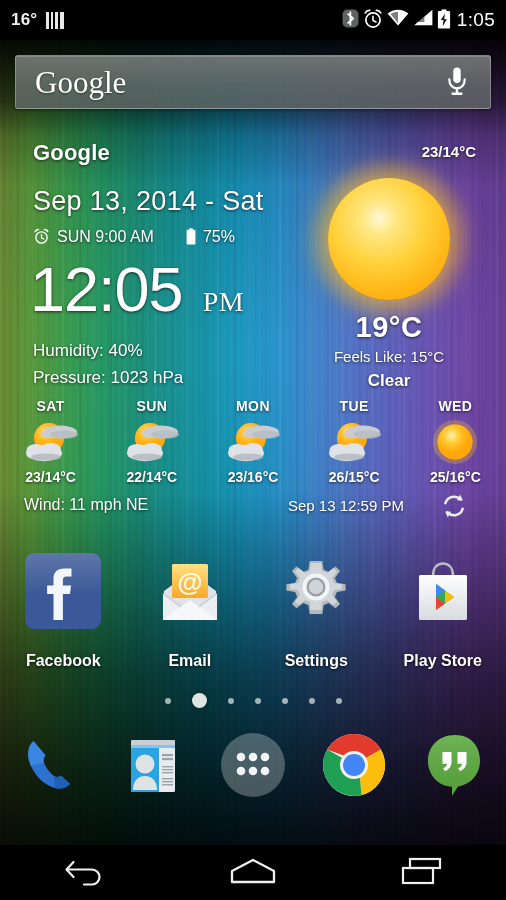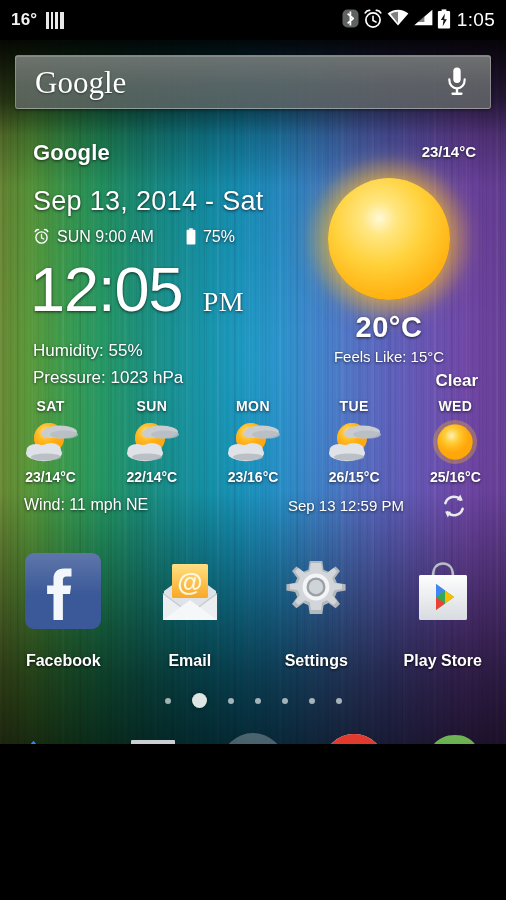--- a/index.html
+++ b/index.html
@@ -1,19 +1,19 @@
 <!DOCTYPE html>
 <html><head>
 <meta charset="utf-8">
 <style>
   * { margin:0; padding:0; box-sizing:border-box; }
   html,body { width:506px; height:900px; overflow:hidden; background:#000;
     font-family:"Liberation Sans", sans-serif; -webkit-font-smoothing:antialiased; }
 
-  #screen { position:relative; width:506px; height:744px; overflow:hidden; background:#05070a; }
+  #screen { position:relative; width:506px; height:900px; overflow:hidden; background:#05070a; }
 
   
   .wall { position:absolute; left:0; top:0; width:506px; height:845px; }
   .wall-base {
     position:absolute; inset:0;
     background:
       linear-gradient(90deg,
         #6d8f33 0%, #5aa03a 6%, #38a04e 13%, #1f9a62 20%,
         #159078 27%, #0f8f92 34%, #0c90a8 41%, #1192bd 48%,
         #1f8ec9 55%, #3a7fcb 63%, #4f6fc6 70%, #5a5fc0 77%,
@@ -95,21 +95,21 @@
   .w-sun { position:absolute; left:328px; top:60px; width:122px; height:122px; }
   .sun-rays { position:absolute; left:-22px; top:-22px; width:166px; height:166px;
     background:radial-gradient(circle, rgba(255,214,60,.85) 0%, rgba(255,200,40,.45) 34%, rgba(255,190,30,0.12) 56%, rgba(255,190,30,0) 72%);
     filter:blur(1px); }
   .sun-core { position:absolute; left:0; top:0; width:122px; height:122px; border-radius:50%;
     background:radial-gradient(circle at 42% 33%, #fff9d8 0%, #ffe680 16%, #ffd23c 42%, #ffb515 70%, #ff9d05 100%);
     box-shadow:0 0 26px 9px rgba(255,190,40,.62); }
   .w-temp { position:absolute; left:328px; top:193px; width:122px; text-align:center;
     font-size:29px; font-weight:700; letter-spacing:.5px; }
   .w-feels { position:absolute; left:300px; top:230px; width:178px; text-align:center; font-size:15px; font-weight:300; }
-  .w-cond { position:absolute; left:300px; top:253px; width:178px; text-align:right; font-size:17px; font-weight:700; }
+  .w-cond { position:absolute; left:300px; top:253px; width:178px; text-align:center; font-size:17px; font-weight:700; }
 
   
   .forecast { position:absolute; left:0; top:280px; width:506px; display:flex; }
   .fc { flex:1; text-align:center; }
   .fc-day { font-size:14px; font-weight:700; letter-spacing:.4px; }
   .fc-ico { height:52px; margin:2px 0 1px; display:flex; align-items:center; justify-content:center; }
   .fc-temp { font-size:14px; font-weight:700; }
 
   .w-wind { position:absolute; left:24px; top:378px; font-size:16px; font-weight:300; }
   .w-upd  { position:absolute; left:288px; top:379px; font-size:15px; font-weight:400; }
@@ -233,29 +233,29 @@
         </svg>
       </span>
       <span>75%</span>
     </div>
 
     <div class="w-time tshadow">
       <span class="hh">12:05</span>
       <span class="ap">PM</span>
     </div>
 
-    <div class="w-hum tshadow">Humidity: 55%</div>
+    <div class="w-hum tshadow">Humidity: 40%</div>
     <div class="w-pre tshadow">Pressure: 1023 hPa</div>
 
     <div class="w-sun">
       <div class="sun-rays"></div>
       <div class="sun-core"></div>
     </div>
 
-    <div class="w-temp tshadow">20°C</div>
+    <div class="w-temp tshadow">19°C</div>
     <div class="w-feels tshadow">Feels Like: 15°C</div>
     <div class="w-cond tshadow">Clear</div>
 
     <div class="forecast">
 
       <div class="fc">
         <div class="fc-day tshadow">SAT</div>
         <div class="fc-ico">
           <svg width="62" height="50" viewBox="0 0 62 50">
             <circle cx="29" cy="21" r="15" fill="#ffb219"></circle>

